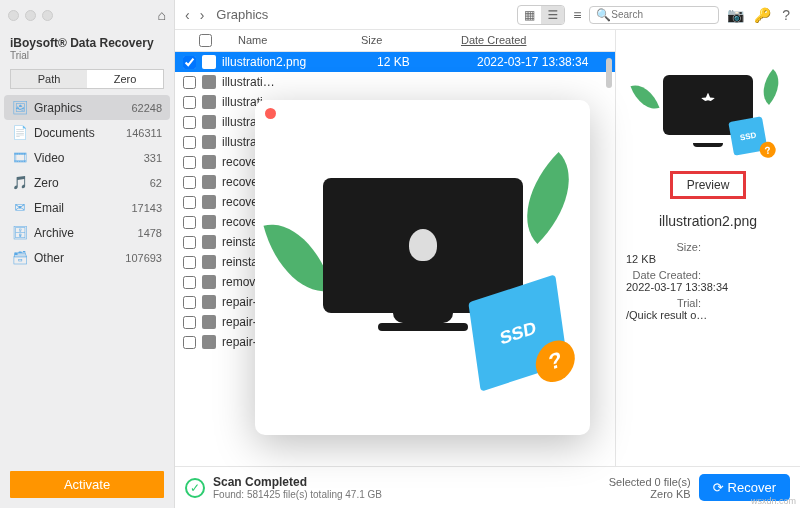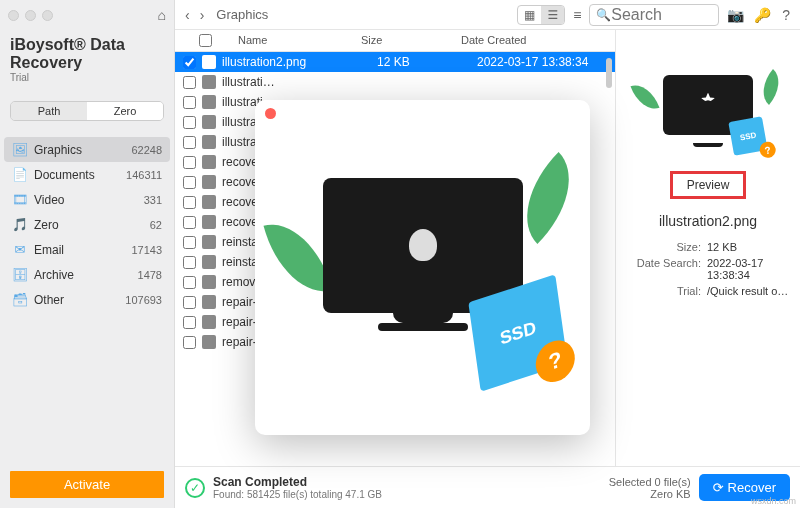--- a/index.html
+++ b/index.html
@@ -4,48 +4,48 @@
 <style>
 * { box-sizing: border-box; margin: 0; padding: 0; font-family: -apple-system, "Helvetica Neue", Arial, sans-serif; }
 body { width: 800px; height: 508px; background: #f5f5f5; overflow: hidden; position: relative; font-size: 12px; color: #333; }
 .window { width: 800px; height: 508px; display: flex; background: #f3f3f3; }
 .sidebar { width: 175px; background: #eeeeef; display: flex; flex-direction: column; border-right: 1px solid #ddd; }
 .titlebar { height: 30px; display: flex; align-items: center; padding: 0 8px; gap: 6px; }
 .traffic { display: flex; gap: 6px; }
 .dot { width: 11px; height: 11px; border-radius: 50%; background: #ddd; border: 1px solid #ccc; }
 .home-ic { margin-left: auto; font-size: 14px; color: #555; }
 .brand { padding: 6px 10px 2px; }
-.brand .name { font-size: 16px; font-weight: 600; }
+.brand .name { font-size: 12px; font-weight: 600; }
 .brand .sub { font-size: 10px; color: #777; }
-.seg { display: flex; margin: 16px 10px; border: 1px solid #ccc; border-radius: 5px; overflow: hidden; font-size: 11px; }
+.seg { display: flex; margin: 6px 10px; border: 1px solid #ccc; border-radius: 0; overflow: hidden; font-size: 11px; }
 .seg > div { flex: 1; text-align: center; padding: 3px 0; background: #e8e8e8; cursor: pointer; }
 .seg > div.active { background: #fff; }
 .cats { padding: 0 4px; }
 .cat { display: flex; align-items: center; padding: 5px 8px; border-radius: 4px; font-size: 12px; cursor: pointer; }
 .cat.sel { background: #d6d6d8; }
 .cat .ic { width: 16px; text-align: center; margin-right: 6px; font-size: 13px; }
 .cat .cnt { margin-left: auto; color: #666; font-size: 11px; }
 .activate { margin: auto 10px 10px; background: #ff9500; color: #fff; text-align: center; padding: 6px 0; border-radius: 1px; font-size: 13px; cursor: pointer; }
 .main { flex: 1; display: flex; flex-direction: column; background: #fff; }
 .toolbar { height: 30px; display: flex; align-items: center; padding: 0 8px; gap: 6px; border-bottom: 1px solid #e5e5e5; color: #666; }
 .nav-arr { font-size: 14px; cursor: pointer; padding: 0 2px; }
 .crumb { font-size: 13px; margin-left: 4px; }
 .spacer { flex: 1; }
 .viewtog { display: flex; border: 1px solid #ccc; border-radius: 4px; overflow: hidden; }
 .viewtog > div { padding: 2px 6px; font-size: 12px; cursor: pointer; }
 .viewtog > div.on { background: #e0e0e0; }
 .tool-ic { font-size: 14px; cursor: pointer; padding: 0 2px; }
 .search { display: flex; align-items: center; border: 1px solid #ccc; border-radius: 4px; padding: 1px 6px; width: 130px; background: #fff; }
-.search input { border: none; outline: none; font-size: 16px; width: 100%; background: transparent; }
+.search input { border: none; outline: none; font-size: 10px; width: 100%; background: transparent; }
 .content-row { flex: 1; display: flex; min-height: 0; }
 .filepane { flex: 1; display: flex; flex-direction: column; min-width: 0; }
 .cols { display: flex; font-size: 11px; color: #555; padding: 4px 24px; border-bottom: 1px solid #e5e5e5; }
 .cols .c-n { flex: 1; padding-left: 20px; }
 .cols .c-s { width: 100px; }
-.cols .c-d { width: 130px; }
+.cols .c-d { width: 130px; text-decoration: underline; }
 .flist { flex: 1; overflow: hidden; }
 .frow { display: flex; align-items: center; padding: 3px 8px; font-size: 12px; }
 .frow.sel { background: #0a84ff; color: #fff; }
 .frow input[type=checkbox] { margin-right: 6px; }
 .frow .fic { width: 14px; height: 14px; margin-right: 6px; background: #888; border-radius: 2px; display: inline-block; }
 .frow.sel .fic { background: #fff; }
 .frow .fn { flex: 1; overflow: hidden; text-overflow: ellipsis; white-space: nowrap; }
 .frow .fs { width: 100px; }
 .frow .fd { width: 130px; }
 .detail { width: 185px; border-left: 1px solid #e5e5e5; padding: 10px; display: flex; flex-direction: column; align-items: center; font-size: 11px; }
@@ -54,21 +54,21 @@
 .monitor-sm:after { content: ""; position: absolute; width: 14px; height: 14px; background: #fff; border-radius: 50% 50% 50% 50%; top: 18px; left: 38px; clip-path: polygon(50% 0, 65% 35%, 100% 40%, 70% 60%, 50% 55%, 30% 60%, 0 40%, 35% 35%); }
 .monitor-sm:before { content:""; position:absolute; bottom:-12px; left:30px; width:30px; height:4px; background:#1a1a1a; border-radius: 0 0 10px 10px; }
 .ssd-sm { width: 34px; height: 34px; background: #3fb8f0; position: absolute; right: 18px; bottom: 4px; transform: rotate(-10deg); border-radius: 3px; display:flex; align-items:center; justify-content:center; color:#fff; font-size:8px; font-weight:bold; }
 .ssd-sm:after { content:"?"; position:absolute; bottom:-8px; right:-8px; width:16px; height:16px; background:#ff9500; border-radius:50%; color:#fff; display:flex; align-items:center; justify-content:center; font-size:10px; }
 .leaf { position:absolute; width:20px; height:30px; background:#4fb26d; border-radius: 0 100% 0 100%; }
 .leaf.l1 { left:2px; top:30px; transform:rotate(-20deg); }
 .leaf.l2 { right:2px; top:20px; transform:rotate(40deg); }
 .prev-btn { margin-top: 14px; padding: 4px 14px; border: 3px solid #e5383b; background: #fff; font-size: 12px; cursor: pointer; }
 .det-name { margin-top: 14px; font-size: 14px; font-weight: 500; }
 .det-table { margin-top: 10px; width: 100%; font-size: 11px; }
-.det-table .r { display: flex; padding: 2px 0; }
+.det-table .r { display: flex; padding: 2px 0; flex-direction: column; }
 .det-table .k { width: 75px; text-align: right; color: #666; margin-right: 6px; }
 .det-table .v { flex: 1; }
 .footer { height: 42px; border-top: 1px solid #e5e5e5; display: flex; align-items: center; padding: 0 10px; gap: 8px; }
 .chk { width: 20px; height: 20px; border: 2px solid #2ecc71; border-radius: 50%; display: flex; align-items: center; justify-content: center; color: #2ecc71; font-size: 12px; }
 .ftxt .t1 { font-size: 12px; font-weight: 700; }
 .ftxt .t2 { font-size: 10px; color: #777; }
 .sel-info { margin-left: auto; text-align: right; font-size: 11px; color: #666; }
 .recover { background: #0a84ff; color: #fff; border-radius: 5px; padding: 6px 14px; font-size: 13px; display: flex; align-items: center; gap: 4px; cursor: pointer; }
 .scrolldot { width: 6px; height: 30px; background: #ccc; border-radius: 3px; position: absolute; right: 188px; top: 58px; }
 
@@ -293,21 +293,21 @@
           <div class="ssd-sm">SSD</div>
         </div>
         <div class="prev-btn">Preview</div>
         <div class="det-name">illustration2.png</div>
         <div class="det-table" id="dettable">
             <div class="r">
               <div class="k">Size:</div>
               <div class="v">12 KB</div>
             </div>
             <div class="r">
-              <div class="k">Date Search:</div>
+              <div class="k">Date Created:</div>
               <div class="v">2022-03-17 13:38:34</div>
             </div>
             <div class="r">
               <div class="k">Trial:</div>
               <div class="v">/Quick result o…</div>
             </div>
           </div>
       </div>
     </div>
 

